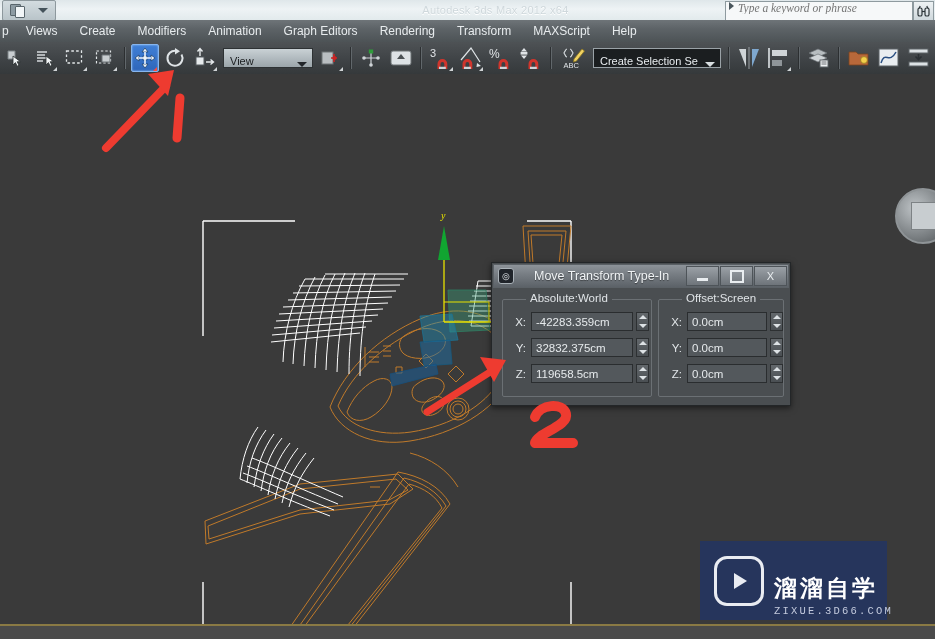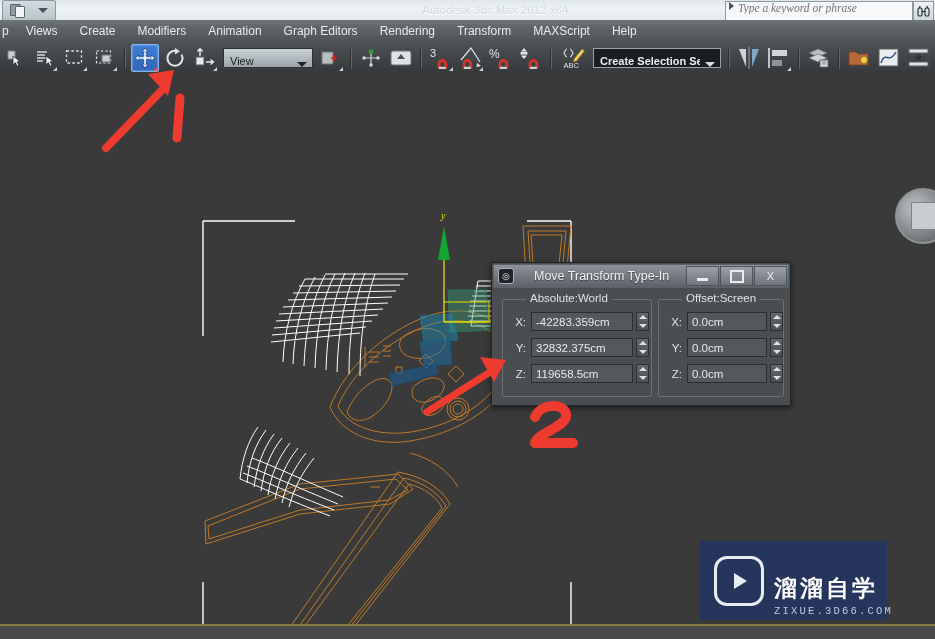--- a/index.html
+++ b/index.html
@@ -101,21 +101,21 @@
     border:1px solid #2e3234;display:flex;align-items:flex-end;
     padding:0 2px 0 6px;margin:0 3px;flex:none;
   }
   .combo .cv{font-size:11px;color:#1a1d1f;flex:1;white-space:nowrap;overflow:hidden;}
   .combo .ca{
     width:0;height:0;margin-left:5px;margin-right:3px;
     border-left:5px solid transparent;border-right:5px solid transparent;
     border-top:5px solid #22262a;
   }
   .combo.dark{background:#1b1e20;border:1px solid #9aa2a7;}
-  .combo.dark .cv{color:#e8ecef;font-weight:bold;}
+  .combo.dark .cv{color:#e8ecef;}
   .combo.dark .ca{border-top-color:#d8dde0;}
 
   
   .viewport{
     position:absolute;left:0;top:74px;width:935px;height:550px;
     background:#3a3a3a;overflow:hidden;
   }
   .vp-svg{position:absolute;left:0;top:0;}
   .bottombar{
     position:absolute;left:0;top:624px;width:935px;height:15px;

